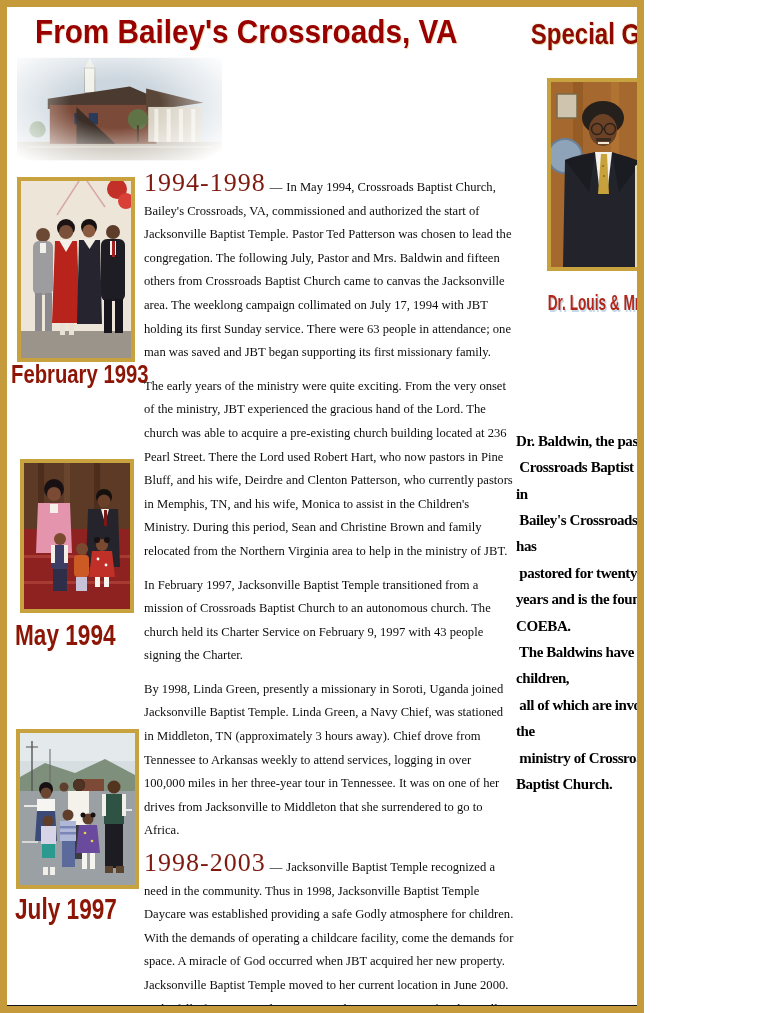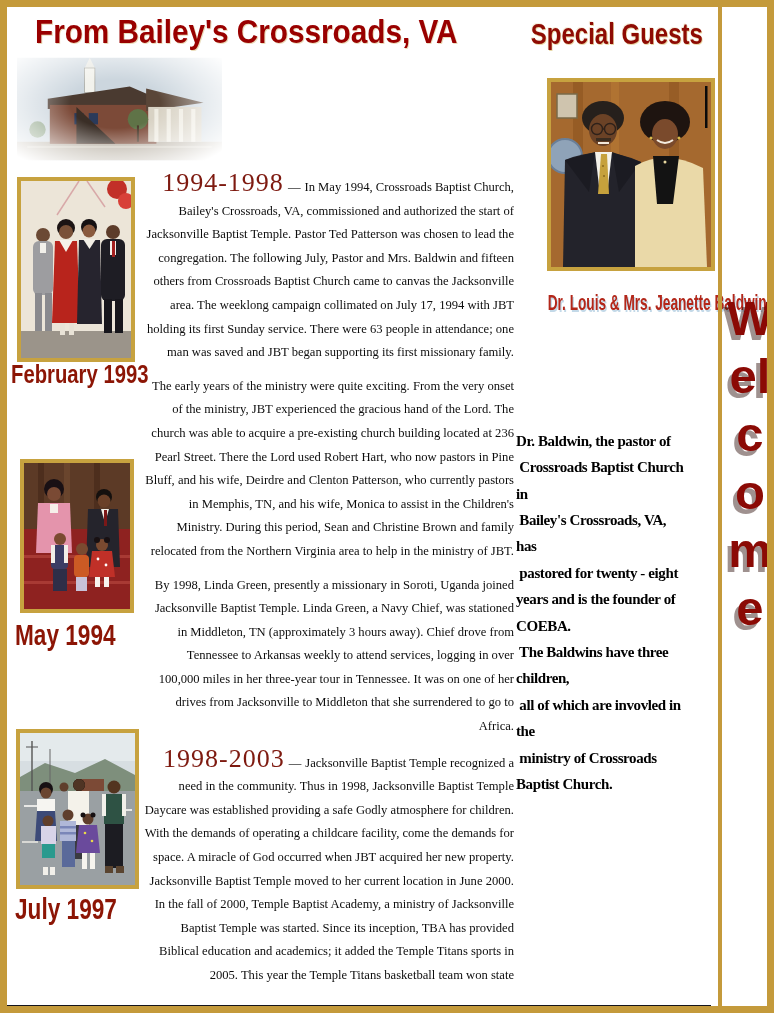--- a/index.html
+++ b/index.html
@@ -1,18 +1,18 @@
 <!DOCTYPE html>
 <html><head>
 <meta charset="utf-8">
 <style>
   html,body{margin:0;padding:0;background:#ffffff;}
   .page{
     position:relative;
-    width:774px;height:1013px;
+    width:644px;height:1013px;
     box-sizing:border-box;
     background:#ffffff;
     border:7px solid #c49a3b;
     overflow:hidden;
     font-family:"Liberation Serif", serif;
     text-decoration:underline;
   }
   
   .main-title{
     position:absolute;left:28px;top:6px;width:520px;
@@ -41,21 +41,21 @@
     position:absolute;
     font-family:"Liberation Sans", sans-serif;font-weight:bold;
     color:#8c1505;white-space:nowrap;
     transform:scaleX(.78);transform-origin:left top;
   }
   
   .bodycol{
     position:absolute;left:137px;top:166px;width:370px;height:840px;
     font-size:12.6px;line-height:23.6px;color:#0d0d0d;overflow:hidden;
   }
-  .bodycol p{margin:0 0 10px 0;text-align:right;}
+  .bodycol p{margin:0 0 10px 0;text-align:left;}
   .era{font-size:26px;line-height:20px;color:#7e1a10;letter-spacing:1px;}
   .sep{margin:0 4px;}
   
   .couple-frame{position:absolute;left:540px;top:71px;border:4px solid #c7a23f;line-height:0;}
   .couple-caption{
     position:absolute;left:500px;top:283px;width:214px;text-align:center;
     font-family:"Liberation Sans", sans-serif;font-weight:bold;
     font-size:22px;color:#b3271a;white-space:nowrap;
     transform:scaleX(.62);transform-origin:center top;
     text-shadow:2px 2px 0 #c3d9e8;
@@ -244,20 +244,21 @@
       <circle cx="72" cy="108" r="1.3" fill="#e8d84a"></circle>
       <rect x="62" y="120" width="5" height="16" fill="#f6f4ee"></rect>
       <rect x="70" y="120" width="5" height="16" fill="#f6f4ee"></rect>
     </svg>
   </div>
   <div class="plabel" style="left:8px;top:886px;font-size:29px;">July 1997</div>
 
   <div class="bodycol">
     <p><span class="era">1994-1998</span><span class="sep">—</span><span>In May 1994, Crossroads Baptist Church, Bailey's Crossroads, VA, commissioned and authorized the start of Jacksonville Baptist Temple.  Pastor Ted Patterson was chosen to lead the congregation.  The following July, Pastor and Mrs. Baldwin and fifteen others from Crossroads Baptist Church came to canvas the Jacksonville area.  The weeklong campaign collimated on July 17, 1994 with JBT holding its first Sunday service.  There were 63 people in attendance; one man was saved and JBT began supporting its first missionary family.</span></p>
     <p>The early years of the ministry were quite exciting.  From the very onset of the ministry, JBT experienced the gracious hand of the Lord.  The church was able to acquire a pre-existing church building located at  236 Pearl Street. There the Lord used Robert Hart, who now pastors in Pine Bluff, and his wife, Deirdre and Clenton Patterson, who currently pastors in Memphis, TN, and his wife, Monica to assist in the Children's Ministry.    During this period, Sean and Christine Brown and family relocated from the Northern Virginia area to help in the ministry of JBT.</p>
+    <p>In February 1997, Jacksonville Baptist Temple transitioned from a mission of Crossroads Baptist Church to an autonomous church.  The church held its Charter Service on February 9, 1997 with 43 people signing the Charter.</p>
     <p>By 1998, Linda Green, presently a missionary in Soroti, Uganda joined Jacksonville Baptist Temple.  Linda Green, a Navy Chief, was stationed in Middleton, TN (approximately 3 hours away). Chief drove from Tennessee to Arkansas weekly to attend services, logging in over 100,000 miles in her three-year tour in Tennessee.  It was on one of her drives from Jacksonville to Middleton that she surrendered to go to Africa.</p>
     <p><span class="era">1998-2003</span><span class="sep">—</span><span>Jacksonville Baptist Temple recognized a  need in the community.  Thus in 1998, Jacksonville Baptist Temple Daycare was established providing a safe Godly atmosphere for children.  With the demands of operating a childcare facility, come the demands for space.  A miracle of God occurred when JBT acquired her new property. Jacksonville Baptist Temple moved to her current location in June 2000. In the fall of 2000, Temple Baptist Academy, a ministry of Jacksonville Baptist Temple was started.  Since its inception, TBA has provided Biblical education and academics; it added the Temple Titans sports in 2005. This year the Temple Titans basketball team won state</span></p>
   </div>
 
   <div class="guests-title">Special Guests</div>
 
   <div class="couple-frame">
     <svg width="160" height="185" viewBox="0 0 160 185">
       <rect width="160" height="185" fill="#a5692f"></rect>
       <rect x="22" y="0" width="10" height="185" fill="#8a521e" opacity="0.55"></rect>

